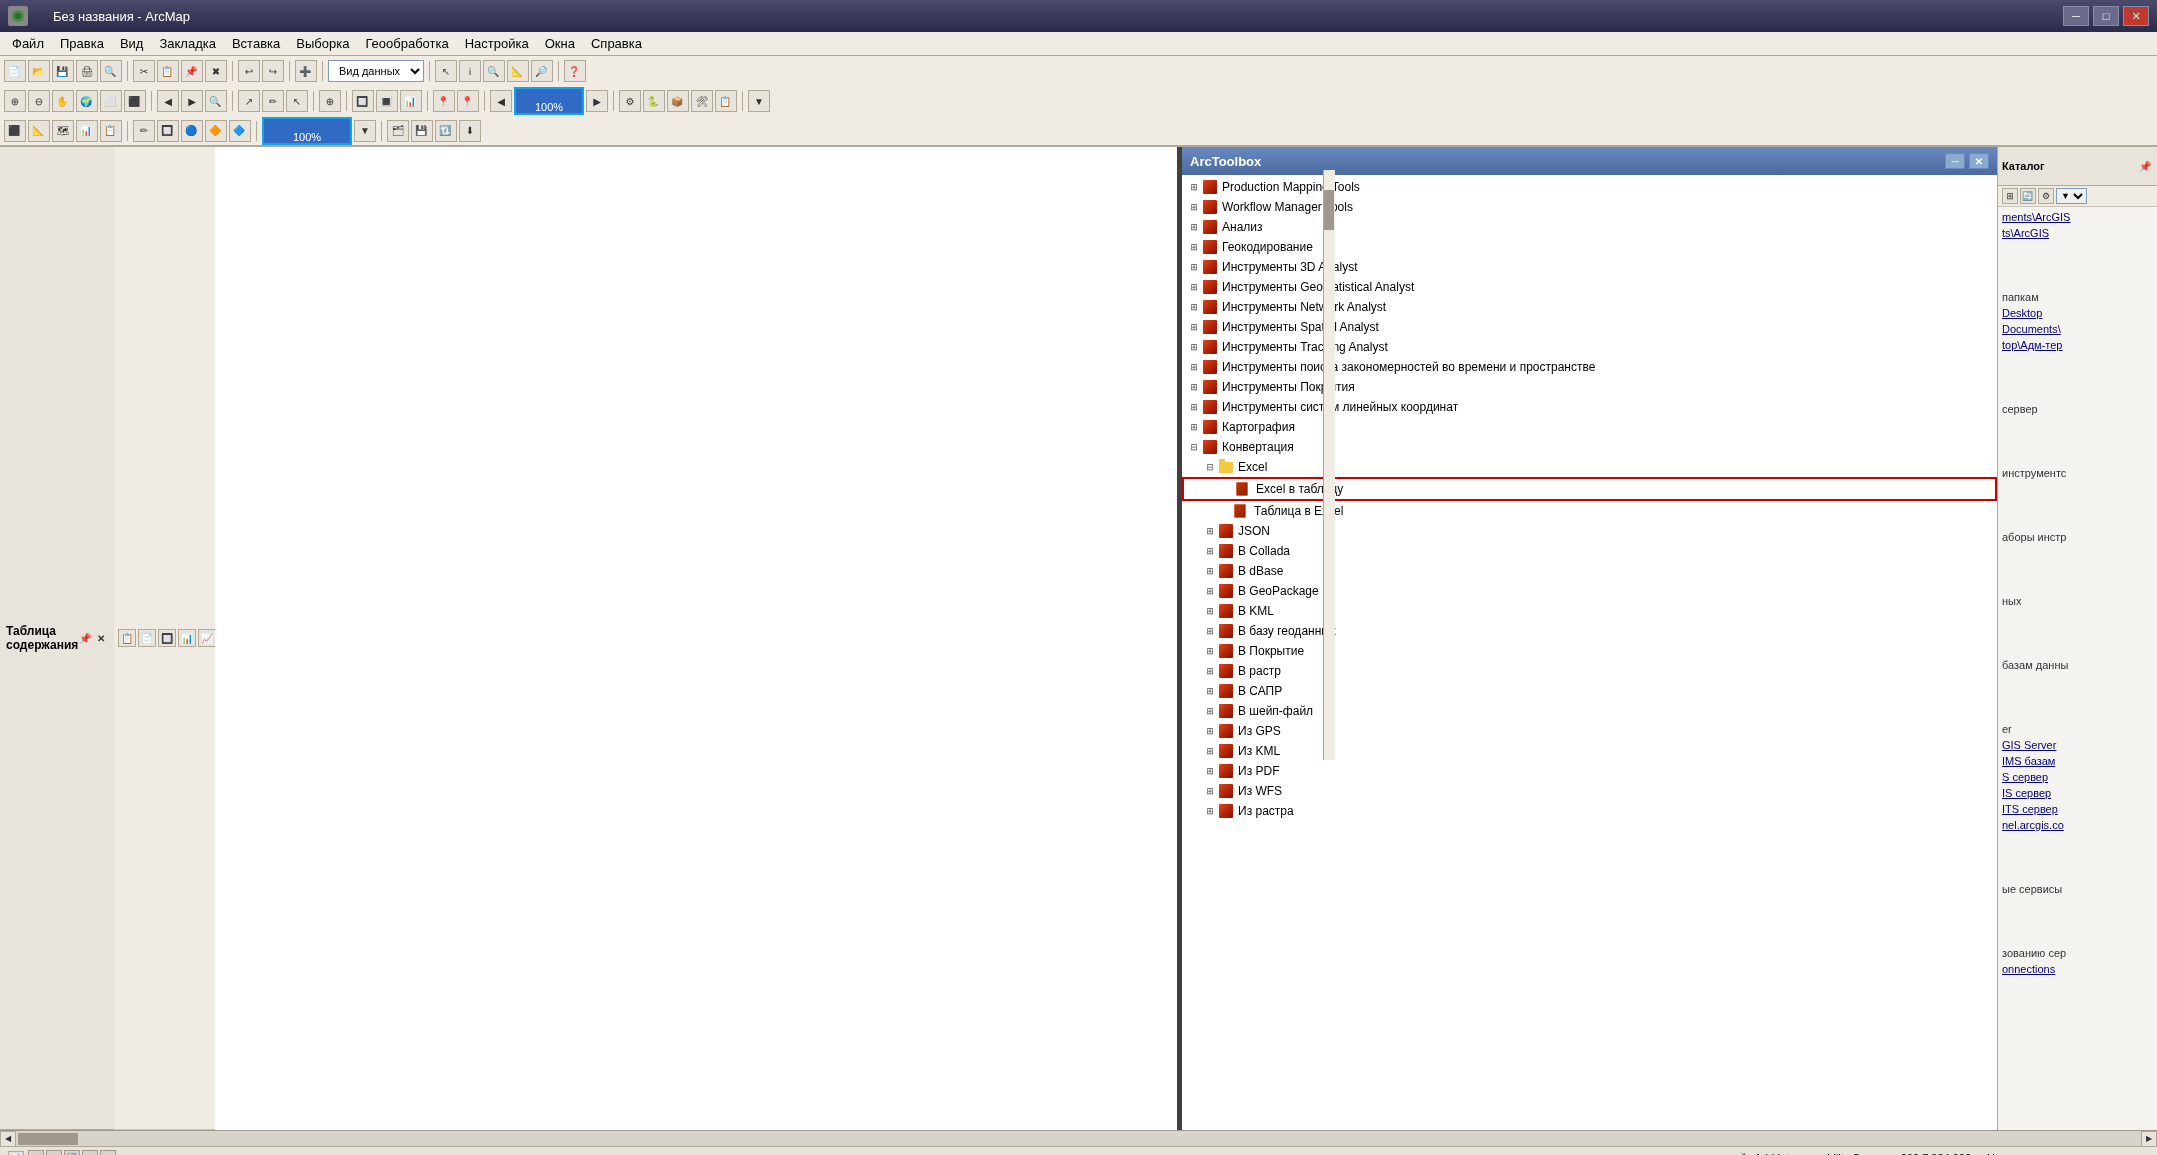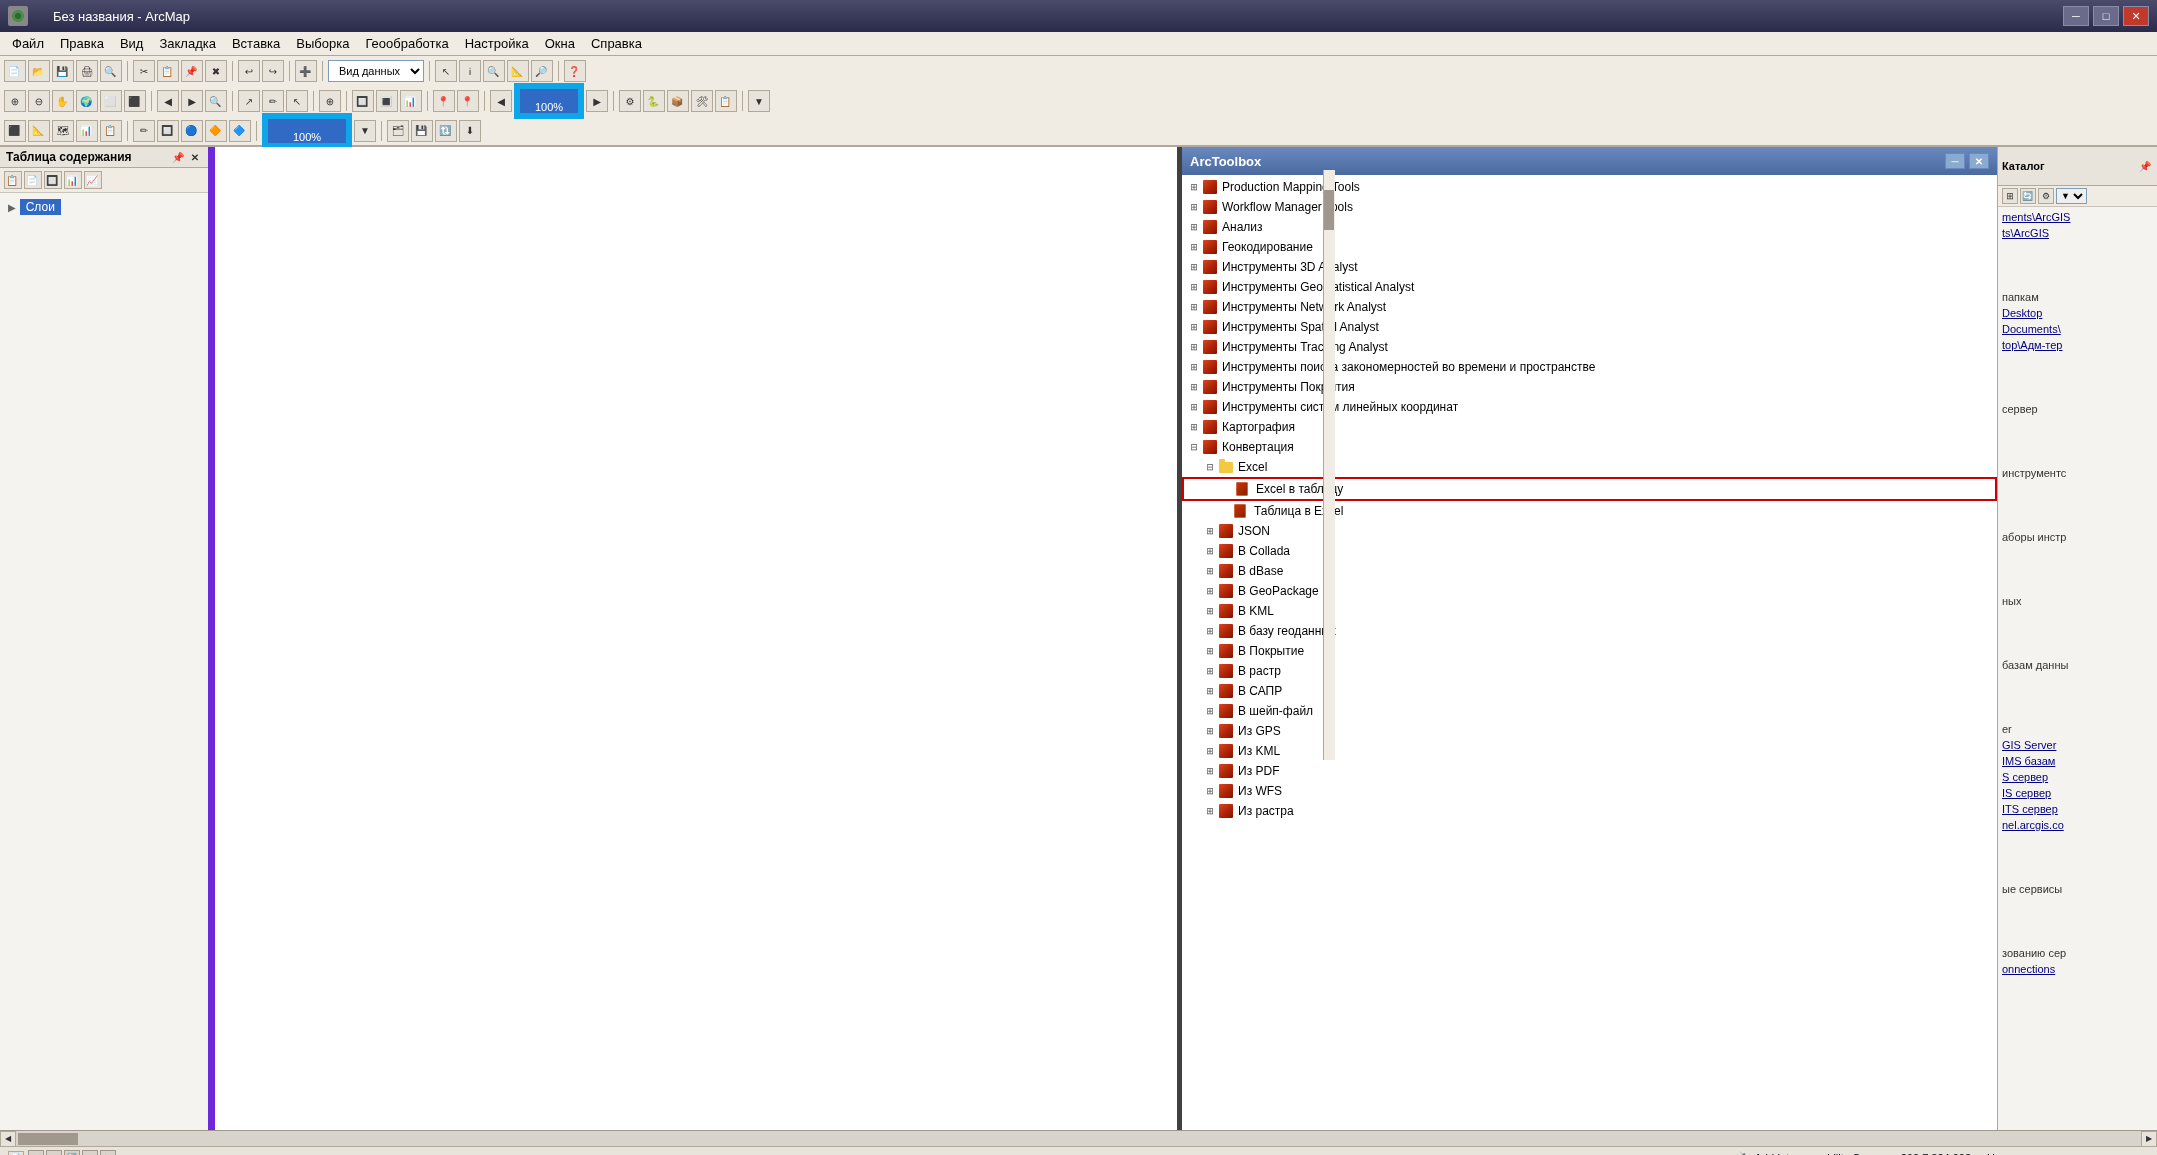--- a/index.html
+++ b/index.html
@@ -113,38 +113,38 @@
       border: 1px solid #7f9db9;
       font-size: 11px;
       min-width: 80px;
     }
     .tb-input-box {
       height: 22px;
       width: 70px;
       padding: 12px 4px;
       background: #316ac5;
       color: white;
-      border: 6px solid #0ea5e9;
+      border: 2px solid #0ea5e9;
       font-size: 11px;
       text-align: center;
     }
 
     
     .main-layout {
       display: flex;
       height: calc(1155px - 32px - 24px - 94px - 22px);
     }
 
     
     .toc-panel {
       width: 215px;
       background: #f5f3ef;
-      border-right: 7px solid #6d28d9;
-      display: flex;
-      flex-direction: column;
+      border-right: 2px solid #6d28d9;
+      display: flex;
+      flex-direction: row;
     }
     .toc-header {
       background: #e8e4dc;
       border-bottom: 1px solid #b0a898;
       padding: 3px 6px;
       display: flex;
       align-items: center;
       justify-content: space-between;
       font-size: 12px;
       font-weight: bold;

